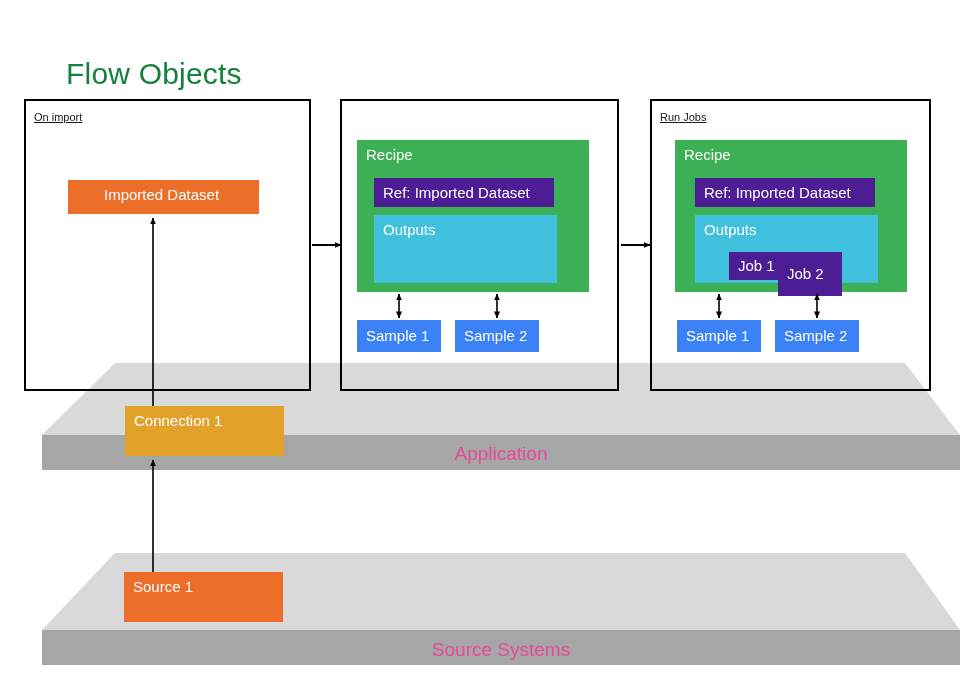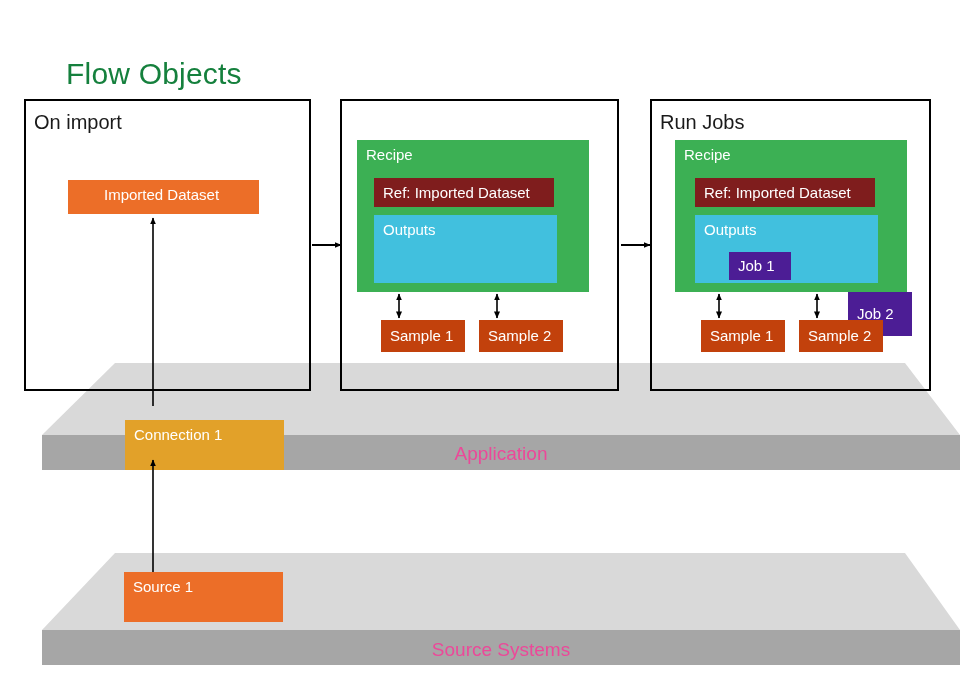--- a/index.html
+++ b/index.html
@@ -35,45 +35,46 @@
     text-align: center;
   }
 
   
   .panel {
     border: 2.5px solid #000000;
     background: transparent;
     box-sizing: border-box;
   }
   .panel-title {
-    font-size: 20px;
+    font-size: 11px;
     color: #1a1a1a;
     white-space: nowrap;
+    text-decoration: underline;
   }
 
   
   .block {
     box-sizing: border-box;
     color: #ffffff;
     font-size: 15px;
     padding: 6px 9px 0 9px;
     white-space: nowrap;
     line-height: 1.15;
   }
   .block.centered {
     display: flex;
     align-items: center;
     padding: 0 9px;
   }
   .b-orange  { background: #ec6e28; }
   .b-yellow  { background: #e2a129; }
   .b-green   { background: #3cb054; }
-  .b-brown   { background: #7f1d1d; }
+  .b-brown   { background: #4c1d95; }
   .b-blue    { background: #41c0de; }
-  .b-red     { background: #c2410c; margin-left: 24px; }
+  .b-red     { background: #3b82f6; }
   .b-gray    { background: #4c1d95; }
 
   
   .arrow-svg { overflow: visible; }
 </style>
 </head>
 <body>
 
 <div id="canvas">
 
@@ -92,21 +93,21 @@
   </div>
 
   <div class="abs" style="left:0px; top:355px; width:960px; height:115px;">
     <svg width="960" height="115" class="arrow-svg">
       <polygon points="115,8 905,8 960,80 42,80" fill="#d9d9d9"></polygon>
       <rect x="42" y="80" width="918" height="35" fill="#a6a6a6"></rect>
     </svg>
   </div>
   <div class="abs slab-label" style="left:42px; top:443px; width:918px;">Application</div>
 
-  <div class="abs block b-yellow" style="left:125px; top:420px; width:159px; height:50px;">
+  <div class="abs block b-yellow" style="left:125px; top:406px; width:159px; height:50px;">
     <span>Connection 1</span>
   </div>
 
   <div class="abs panel" style="left:24px; top:99px; width:287px; height:292px;"></div>
   <div class="abs panel-title" style="left:34px; top:111px;">On import</div>
 
   <div class="abs block b-orange" style="left:68px; top:180px; width:191px; height:34px;padding-left:36px;">
     <span>Imported Dataset</span>
   </div>
 
@@ -137,21 +138,21 @@
   </div>
   <div class="abs block b-brown centered" style="left:695px; top:178px; width:180px; height:29px;">
     <span>Ref: Imported Dataset</span>
   </div>
   <div class="abs block b-blue" style="left:695px; top:215px; width:183px; height:68px;">
     <span>Outputs</span>
   </div>
   <div class="abs block b-gray centered" style="left:729px; top:252px; width:62px; height:28px;">
     <span>Job 1</span>
   </div>
-  <div class="abs block b-gray centered" style="left:848px; top:252px; width:64px; height:44px;margin-top:40px;">
+  <div class="abs block b-gray centered" style="left:778px; top:252px; width:64px; height:44px;">
     <span>Job 2</span>
   </div>
 
   <div class="abs block b-red centered" style="left:677px; top:320px; width:84px; height:32px;">
     <span>Sample 1</span>
   </div>
   <div class="abs block b-red centered" style="left:775px; top:320px; width:84px; height:32px;">
     <span>Sample 2</span>
   </div>
 

